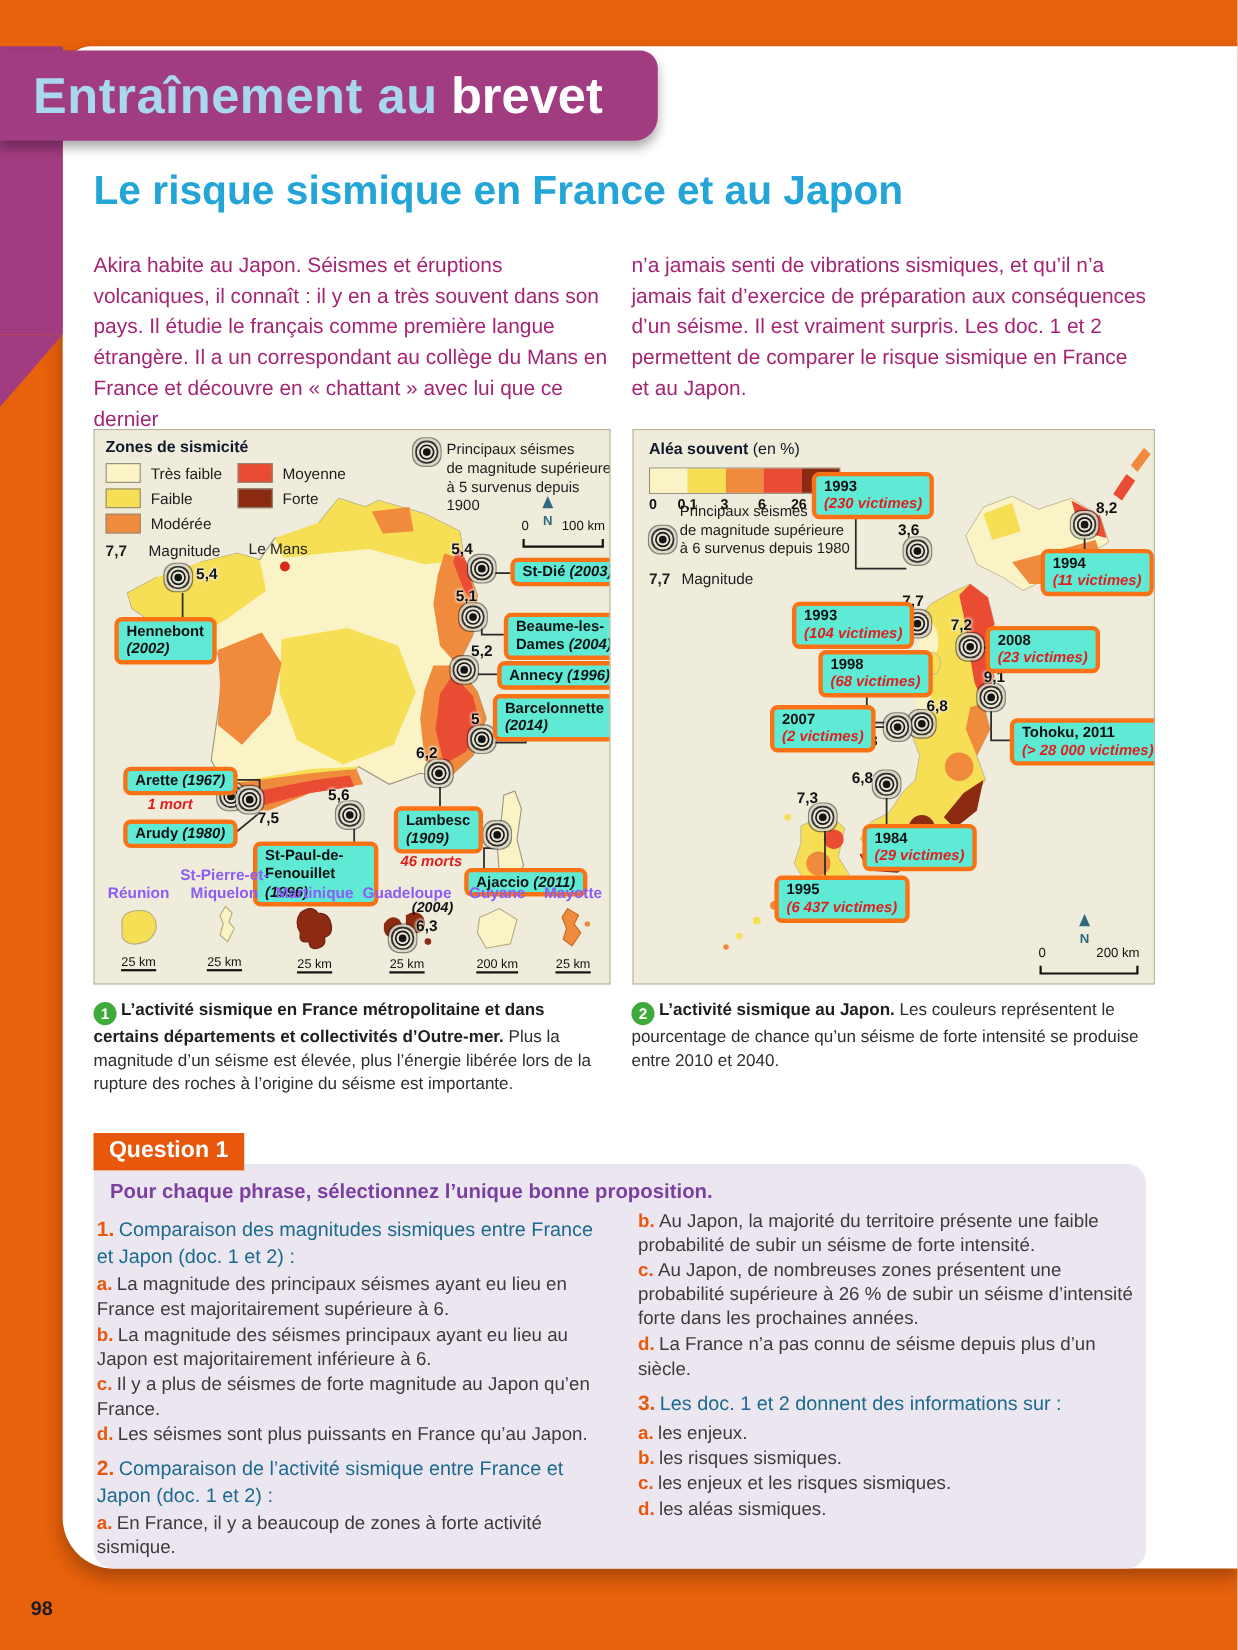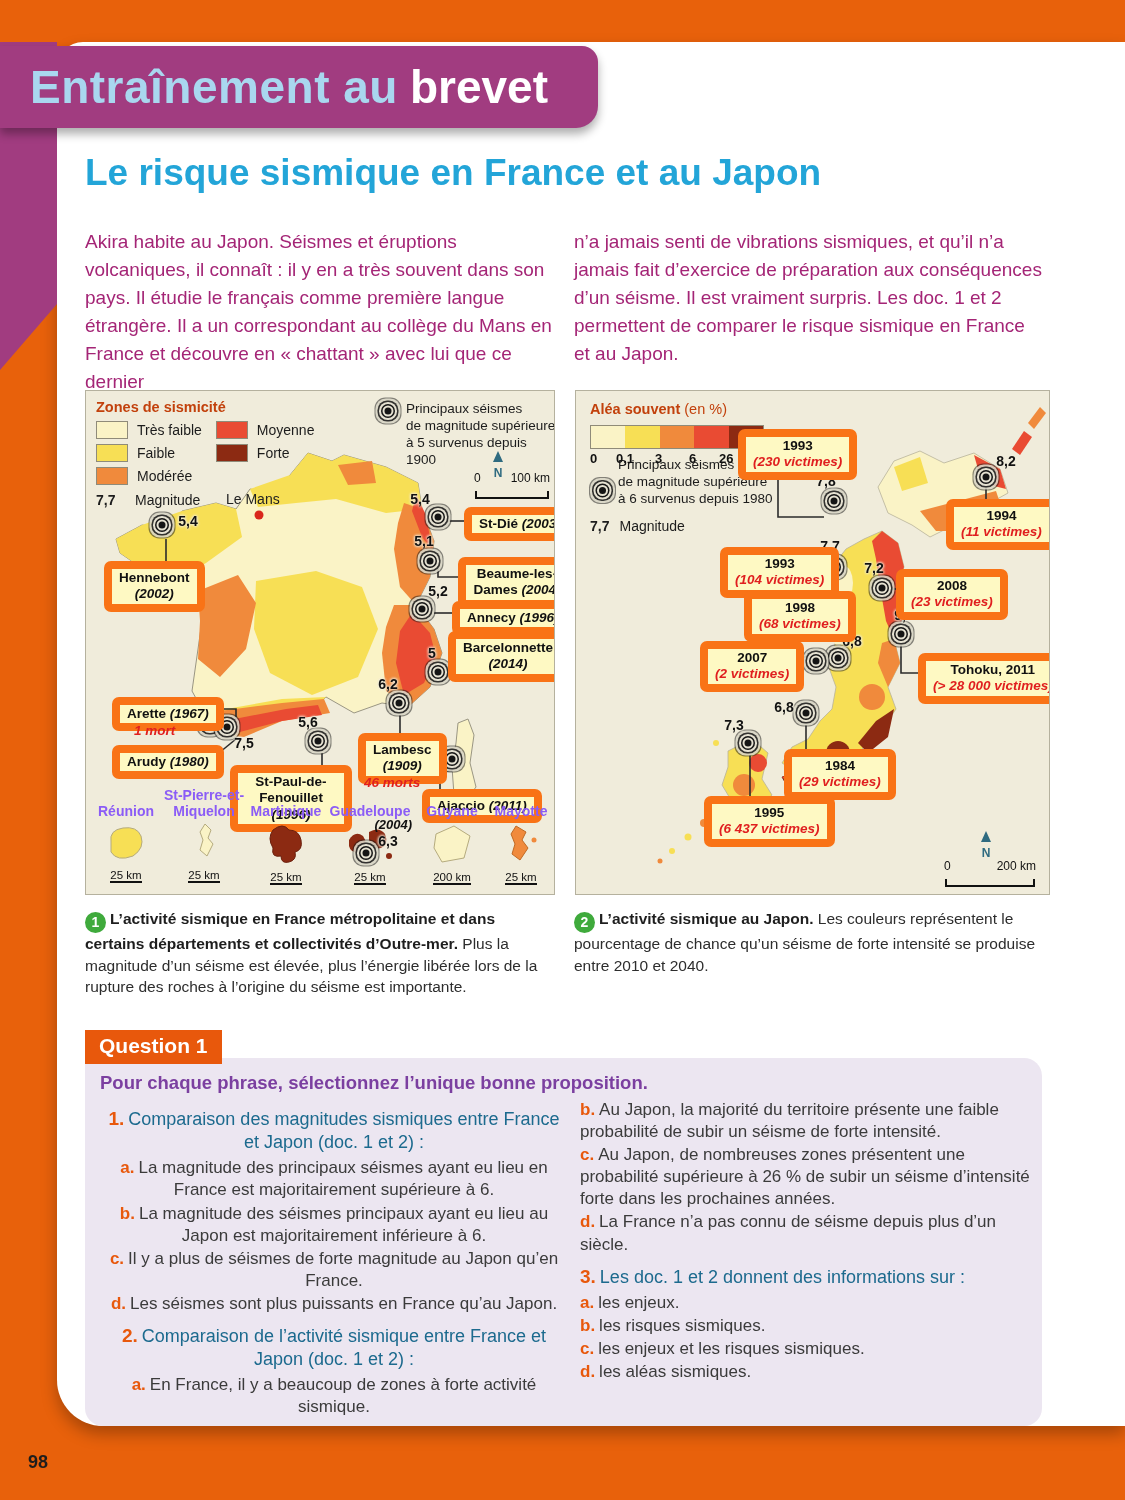--- a/index.html
+++ b/index.html
@@ -19,34 +19,34 @@
   .intro{color:#A42576;font-size:19px;line-height:1.47;top:228px;}
   #intro1{left:85px;width:478px;}
   #intro2{left:574px;width:470px;}
 
   
   .mapbox{background:#F0ECDB;border:1px solid #b5b19e;box-sizing:border-box;overflow:hidden;}
   #france-map{left:85px;top:390px;width:470px;height:505px;}
   #japan-map{left:575px;top:390px;width:475px;height:505px;}
   .mapsvg{left:0;top:0;}
 
-  .leg-title{font-size:14.5px;font-weight:800;color:#c2410c;}
+  .leg-title{font-size:14.5px;font-weight:800;color:#0f172a;}
   .leg-unit{font-weight:400;}
   .leg-row{display:flex;align-items:center;margin-bottom:5px;}
   .sw{width:30px;height:16px;border:1px solid #8f8b79;margin-right:9px;flex:0 0 auto;}
   .sw1{background:#FAF3C6;} .sw2{background:#F7DF55;} .sw3{background:#F08A3C;} .sw4{background:#E94B33;} .sw5{background:#8C2A12;}
   .leg-lab{font-size:14px;color:#1c1c1c;}
   .mag-val{font-size:14px;font-weight:800;color:#1c1c1c;}
   .note{font-size:13.5px;color:#1c1c1c;line-height:1.25;}
 
   .epi{width:7px;height:7px;border-radius:50%;background:#151515;
        box-shadow:0 0 0 2px rgba(240,236,219,.95),0 0 0 3.5px #151515,0 0 0 5.5px rgba(240,236,219,.95),0 0 0 7px rgba(21,21,21,.85),0 0 0 9px rgba(240,236,219,.8),0 0 0 10px rgba(21,21,21,.5);
        transform:translate(-50%,-50%);}
   .magnum{font-size:14px;font-weight:800;color:#111;text-shadow:0 0 3px #F0ECDB,0 0 3px #F0ECDB,0 0 3px #F0ECDB;transform:translate(-50%,-50%);white-space:nowrap;}
-  .mbox{background:#fef9c3;border:8px solid #f97316;border-radius:7px;padding:1px 7px;font-size:13.5px;font-weight:800;color:#111;text-align:center;line-height:1.22;white-space:nowrap;}
+  .mbox{background:#5eead4;border:4px solid #f97316;border-radius:7px;padding:1px 7px;font-size:13.5px;font-weight:800;color:#111;text-align:left;line-height:1.22;white-space:nowrap;}
   .mbox .yr{font-style:italic;font-weight:700;}
   .mbox .yr.blk{display:block;}
   .mbox.wrap{white-space:normal;}
   .deaths{color:#E01F1F;font-size:13.5px;font-weight:800;font-style:italic;white-space:nowrap;}
   .vict{display:block;color:#E01F1F;font-style:italic;font-weight:800;font-size:13.5px;}
   .citydot{width:9px;height:9px;border-radius:50%;background:#D9271B;transform:translate(-50%,-50%);}
   .citylab{font-size:14px;color:#222;white-space:nowrap;}
 
   .north{display:flex;flex-direction:column;align-items:center;width:16px;}
   .north .nlab{font-size:12px;font-weight:700;color:#2F6B80;margin-top:1px;}
@@ -69,21 +69,21 @@
   
   .caption{font-size:15.5px;color:#2d2d2d;line-height:1.4;}
   .caption b{color:#1e1e1e;}
   .docnum{display:inline-block;width:21px;height:21px;border-radius:50%;background:#3FAA3C;color:#fff;font-weight:800;font-size:14px;text-align:center;line-height:21px;margin-right:4px;vertical-align:-3px;}
 
   
   #qtab{left:85px;top:1030px;background:#E8580C;color:#fff;font-size:21px;font-weight:800;padding:4px 14px 6px;z-index:3;}
   #qbox{left:85px;top:1058px;width:957px;height:368px;background:#ECE6F1;border-radius:6px 18px 18px 18px;}
   #qinstr{left:100px;top:1072px;color:#7B3FA0;font-size:18.5px;font-weight:800;}
   .qcol{top:1098px;font-size:17px;color:#3b3b3b;line-height:1.3;}
-  #qcol1{left:104px;width:460px;text-align:center;}
+  #qcol1{left:88px;width:460px;}
   #qcol2{left:580px;width:452px;}
   .qtitle{color:#1C6A8E;font-size:18px;line-height:1.28;margin:9px 0 3px;}
   .qnum{color:#E8580C;font-weight:800;font-size:19px;margin-right:4px;}
   .opt{margin:1px 0;}
   .olet{color:#E8580C;font-weight:800;margin-right:4px;}
 </style>
 </head>
 <body>
 
 <div class="abs" id="card"></div>
@@ -375,21 +375,21 @@
       <div>de magnitude supérieure</div>
       <div>à 6 survenus depuis 1980</div>
     </div>
     <div class="leg-row" style="margin-top:10px;">
       <span class="mag-val" style="margin-right:10px;">7,7</span>
       <span class="leg-lab">Magnitude</span>
     </div>
   </div>
 
   <span class="abs epi" style="left:258px;top:110px;"></span>
-  <span class="abs magnum" style="left:250px;top:90px;">7,8</span>
+  <span class="abs magnum" style="left:250px;top:90px;">3,6</span>
   <span class="abs epi" style="left:410,px;top:86px;left:410px;"></span>
   <span class="abs magnum" style="left:430px;top:70px;">8,2</span>
   <span class="abs epi" style="left:258px;top:176px;"></span>
   <span class="abs magnum" style="left:254px;top:155px;">7,7</span>
   <span class="abs epi" style="left:306px;top:197px;"></span>
   <span class="abs magnum" style="left:298px;top:177px;">7,2</span>
   <span class="abs epi" style="left:262px;top:267px;"></span>
   <span class="abs magnum" style="left:276px;top:250px;">6,8</span>
   <span class="abs epi" style="left:240px;top:270px;"></span>
   <span class="abs magnum" style="left:212px;top:282px;">6,8</span>

